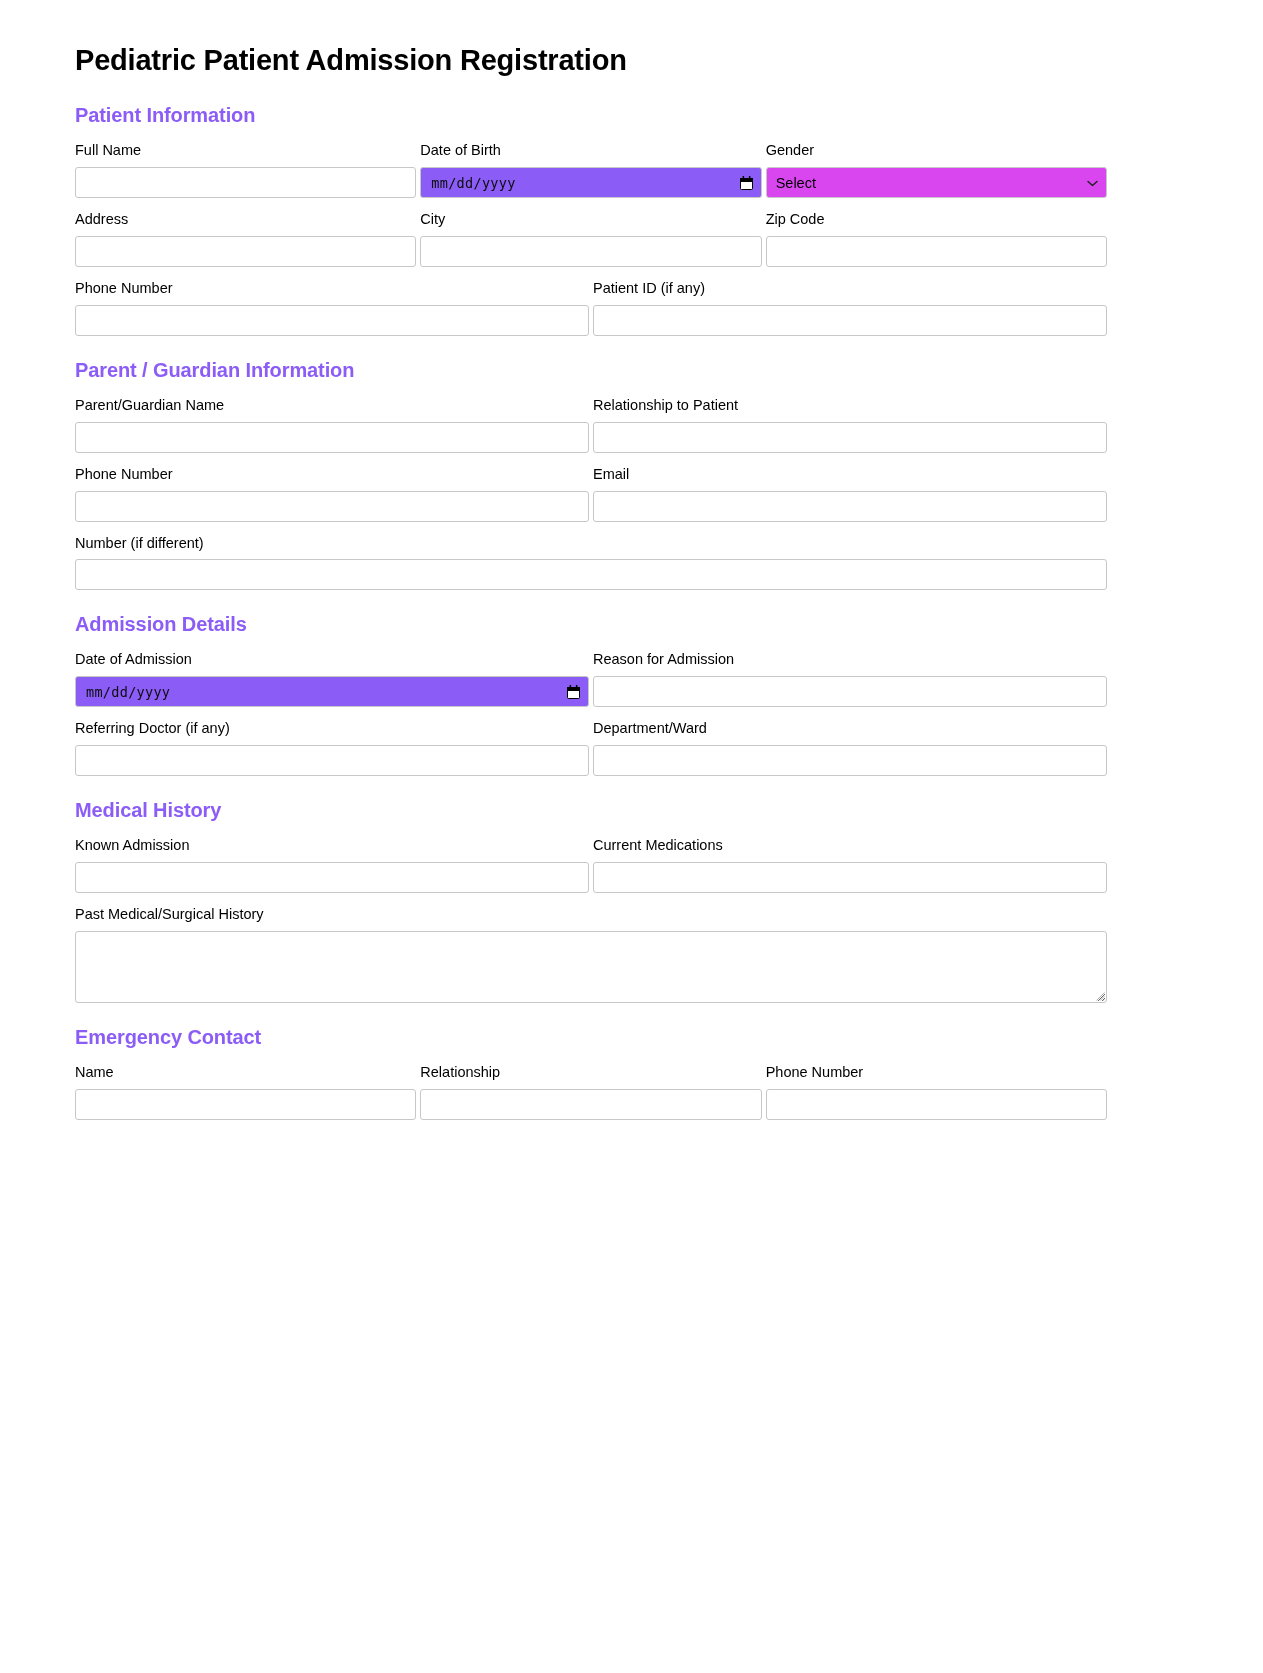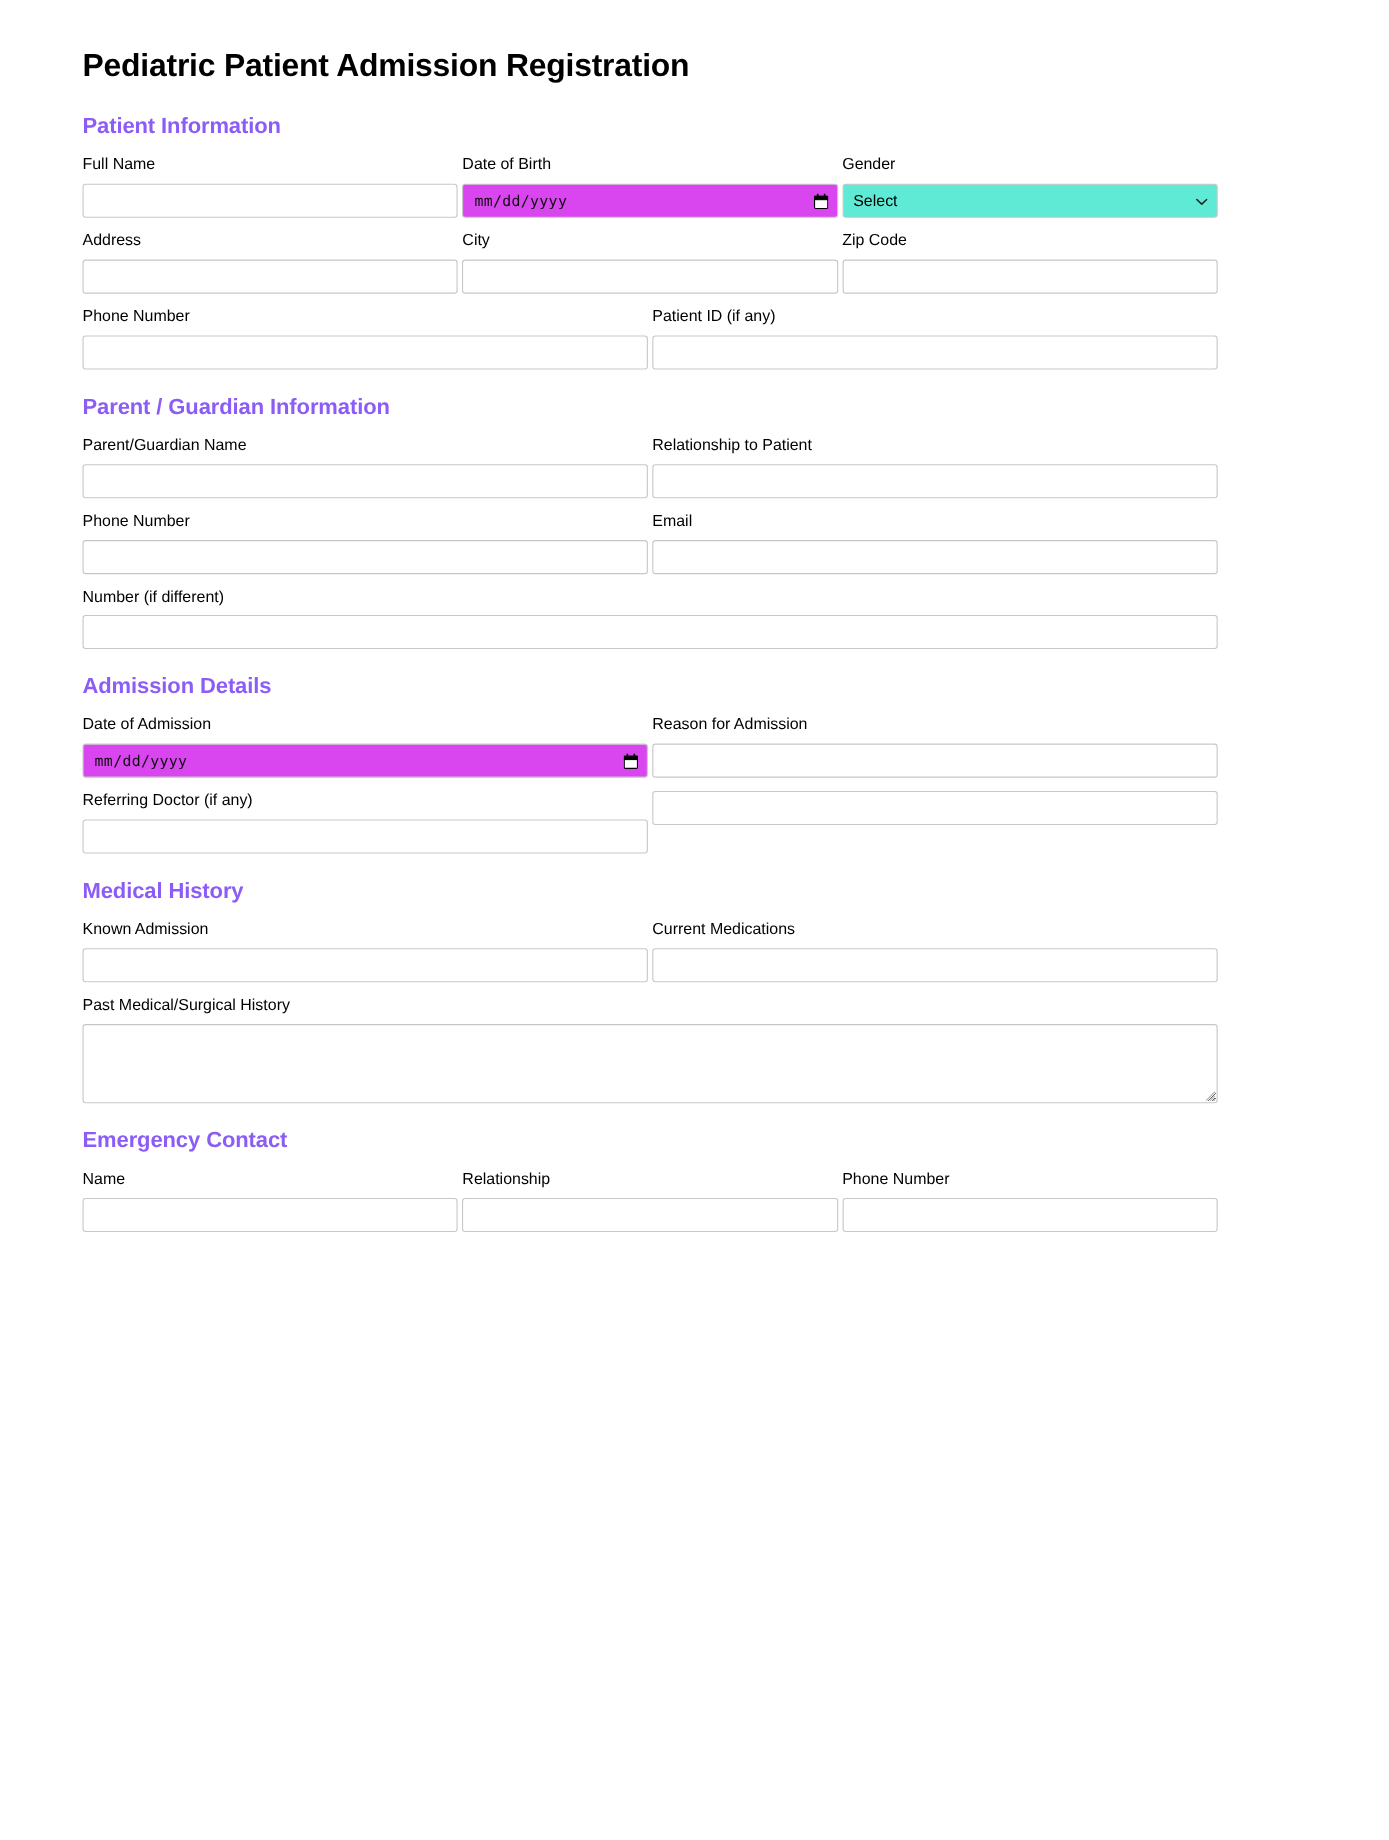--- a/index.html
+++ b/index.html
@@ -83,21 +83,21 @@
   
   .date-control {
     position: relative;
     display: flex;
     align-items: center;
     box-sizing: border-box;
     width: 100%;
     height: 31px;
     border: 1px solid #c7c7c7;
     border-radius: 3px;
-    background: #d946ef;
+    background: #8b5cf6;
     padding: 0 8px 0 10px;
     cursor: text;
   }
   .date-text {
     font-family: "DejaVu Sans Mono", "Liberation Mono", monospace;
     font-size: 13.5px;
     letter-spacing: 0.3px;
     color: #0d0d0d;
     white-space: nowrap;
     flex: 1 1 auto;
@@ -113,21 +113,21 @@
   
   .select-control {
     position: relative;
     display: flex;
     align-items: center;
     box-sizing: border-box;
     width: 100%;
     height: 31px;
     border: 1px solid #c7c7c7;
     border-radius: 3px;
-    background: #5eead4;
+    background: #d946ef;
     padding: 0 26px 0 9px;
     cursor: default;
   }
   .select-value {
     font-size: 14.5px;
     color: #000;
     white-space: nowrap;
     overflow: hidden;
     text-overflow: ellipsis;
   }
@@ -278,20 +278,21 @@
             <label class="field-label">Reason for Admission</label>
             <input type="text" class="control" placeholder="" style="">
           </div>
         </div>
         <div class="row cols-2">
           <div class="field">
             <label class="field-label">Referring Doctor (if any)</label>
             <input type="text" class="control" placeholder="" style="">
           </div>
           <div class="field">
+            <label class="field-label">Department/Ward</label>
             <input type="text" class="control" placeholder="" style="">
           </div>
         </div>
       </div>
       <div class="section">
         <h2 class="section-title">Medical History</h2>
         <div class="row cols-2">
           <div class="field">
             <label class="field-label">Known Admission</label>
             <input type="text" class="control" placeholder="" style="">

